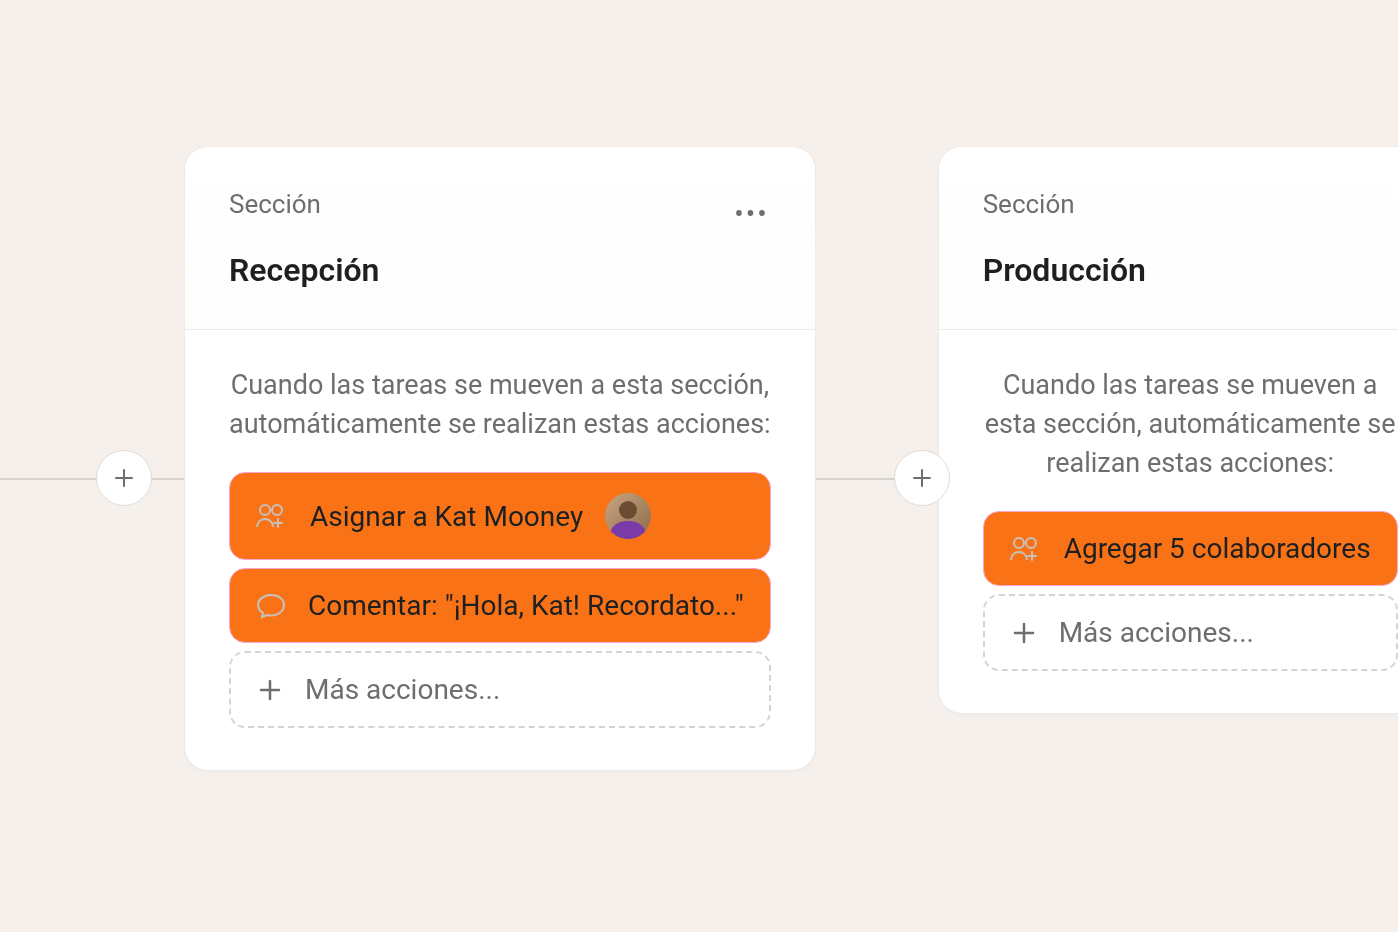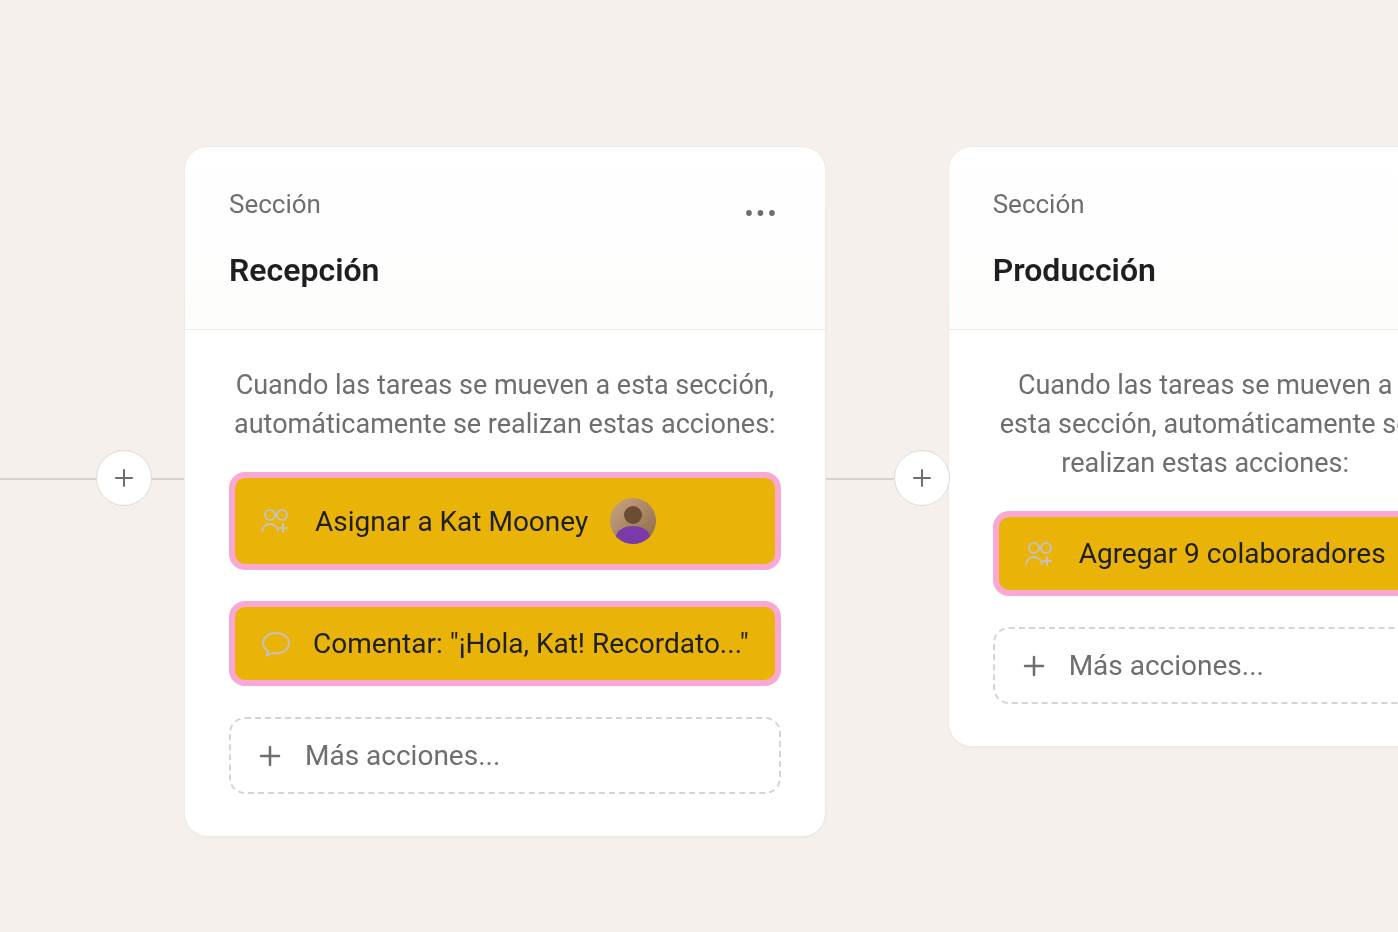--- a/index.html
+++ b/index.html
@@ -100,29 +100,29 @@
       padding: 36px 44px 42px 44px;
     }
     .description {
       color: #6d6e6f;
       font-size: 27px;
       line-height: 1.45;
       margin-bottom: 28px;
       text-align: center;
     }
     .action-chip {
-      border: 6px solid #f9a8d4;
+      border: 1px solid #f9a8d4;
       border-radius: 16px;
       padding: 20px 26px;
       display: flex;
       align-items: center;
       gap: 22px;
-      margin-bottom: 31px;
+      margin-bottom: 8px;
       cursor: pointer;
-      background: #eab308;
+      background: #f97316;
     }
     .action-chip.dashed {
       border: 2px dashed #d7d3d0;
       background: transparent;
       margin-bottom: 0;
     }
     .action-text {
       font-size: 28px;
       color: #1e1f21;
       white-space: nowrap;
@@ -259,21 +259,21 @@
 
       <div class="action-chip">
         <span class="icon-collab">
           <svg width="32" height="26" viewBox="0 0 32 26">
             <circle cx="9" cy="7" r="5" fill="none" stroke="#c5c1bd" stroke-width="2"></circle>
             <circle cx="21" cy="7" r="5" fill="none" stroke="#c5c1bd" stroke-width="2"></circle>
             <path d="M1 24c0-5 4-8 8-8s8 3 8 8" fill="none" stroke="#c5c1bd" stroke-width="2"></path>
             <path d="M22 16v8M18 20h8" stroke="#c5c1bd" stroke-width="2" stroke-linecap="round"></path>
           </svg>
         </span>
-        <span class="action-text">Agregar 9 colaboradores</span>
+        <span class="action-text">Agregar 5 colaboradores</span>
       </div>
 
       <div class="action-chip dashed">
         <span class="icon-plus">
           <svg width="22" height="22" viewBox="0 0 22 22">
             <path d="M11 2v18M2 11h18" stroke="#6d6e6f" stroke-width="2.5" stroke-linecap="round"></path>
           </svg>
         </span>
         <span class="action-text">Más acciones...</span>
       </div>

